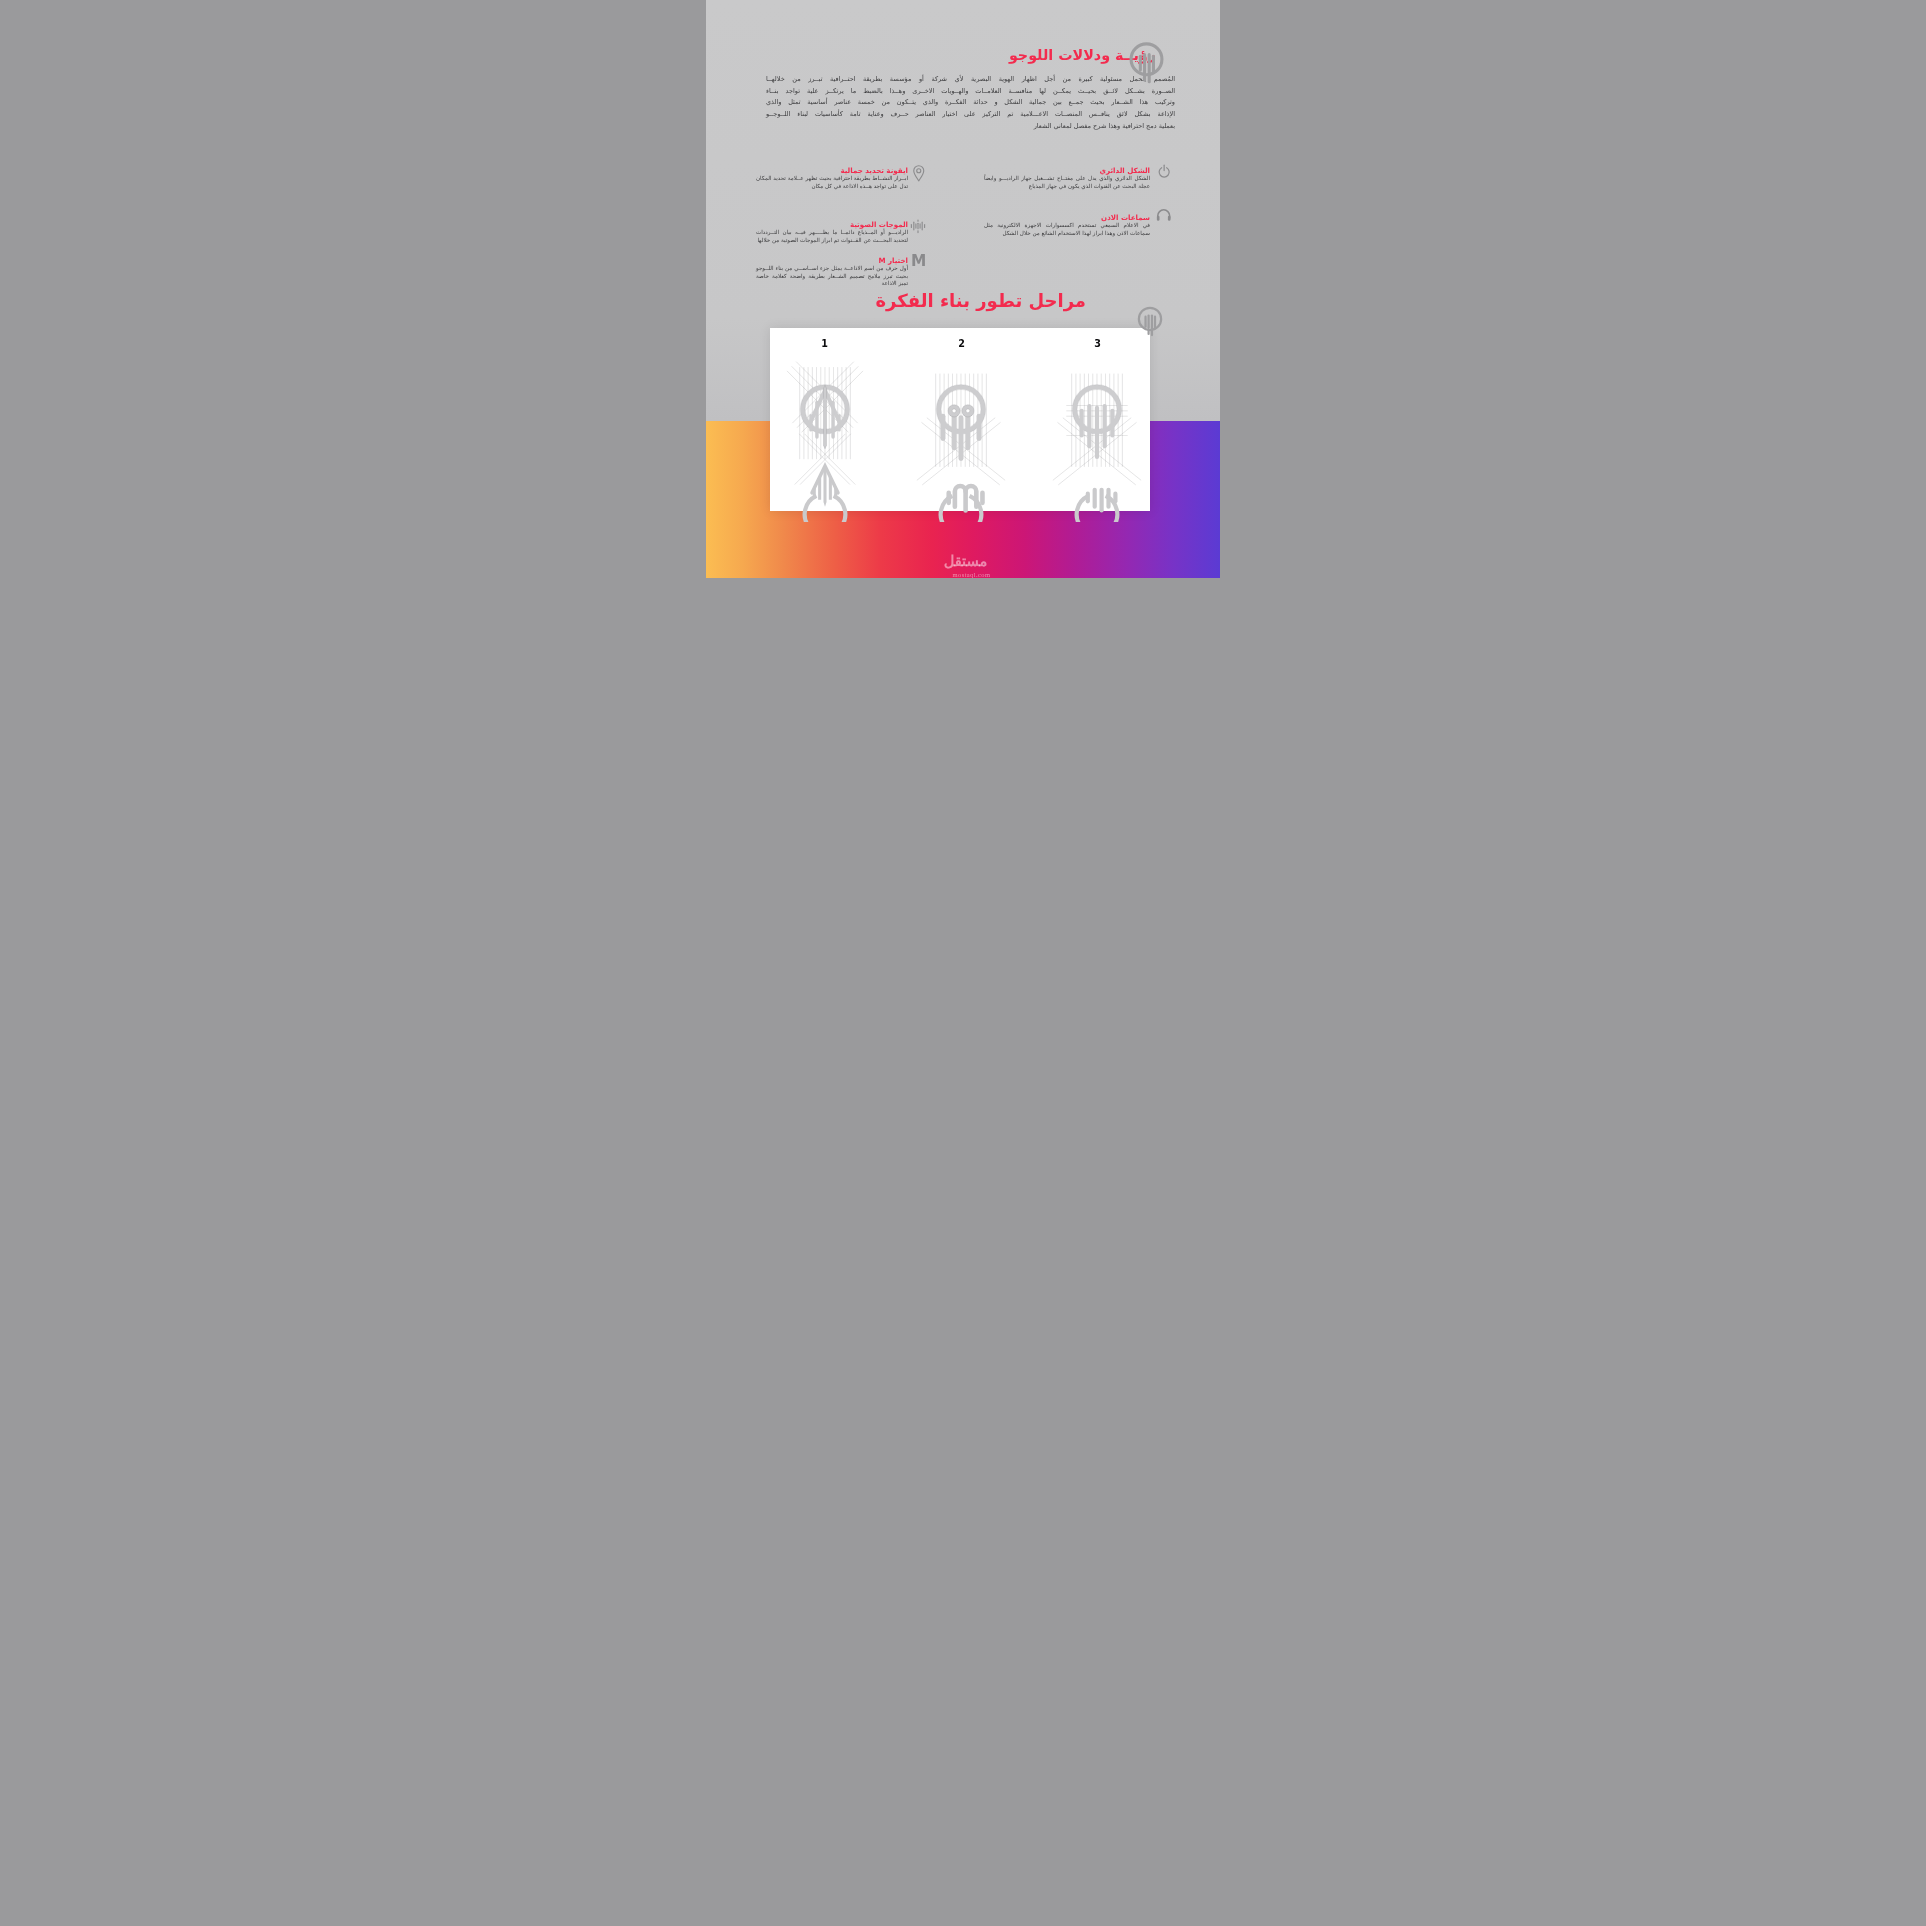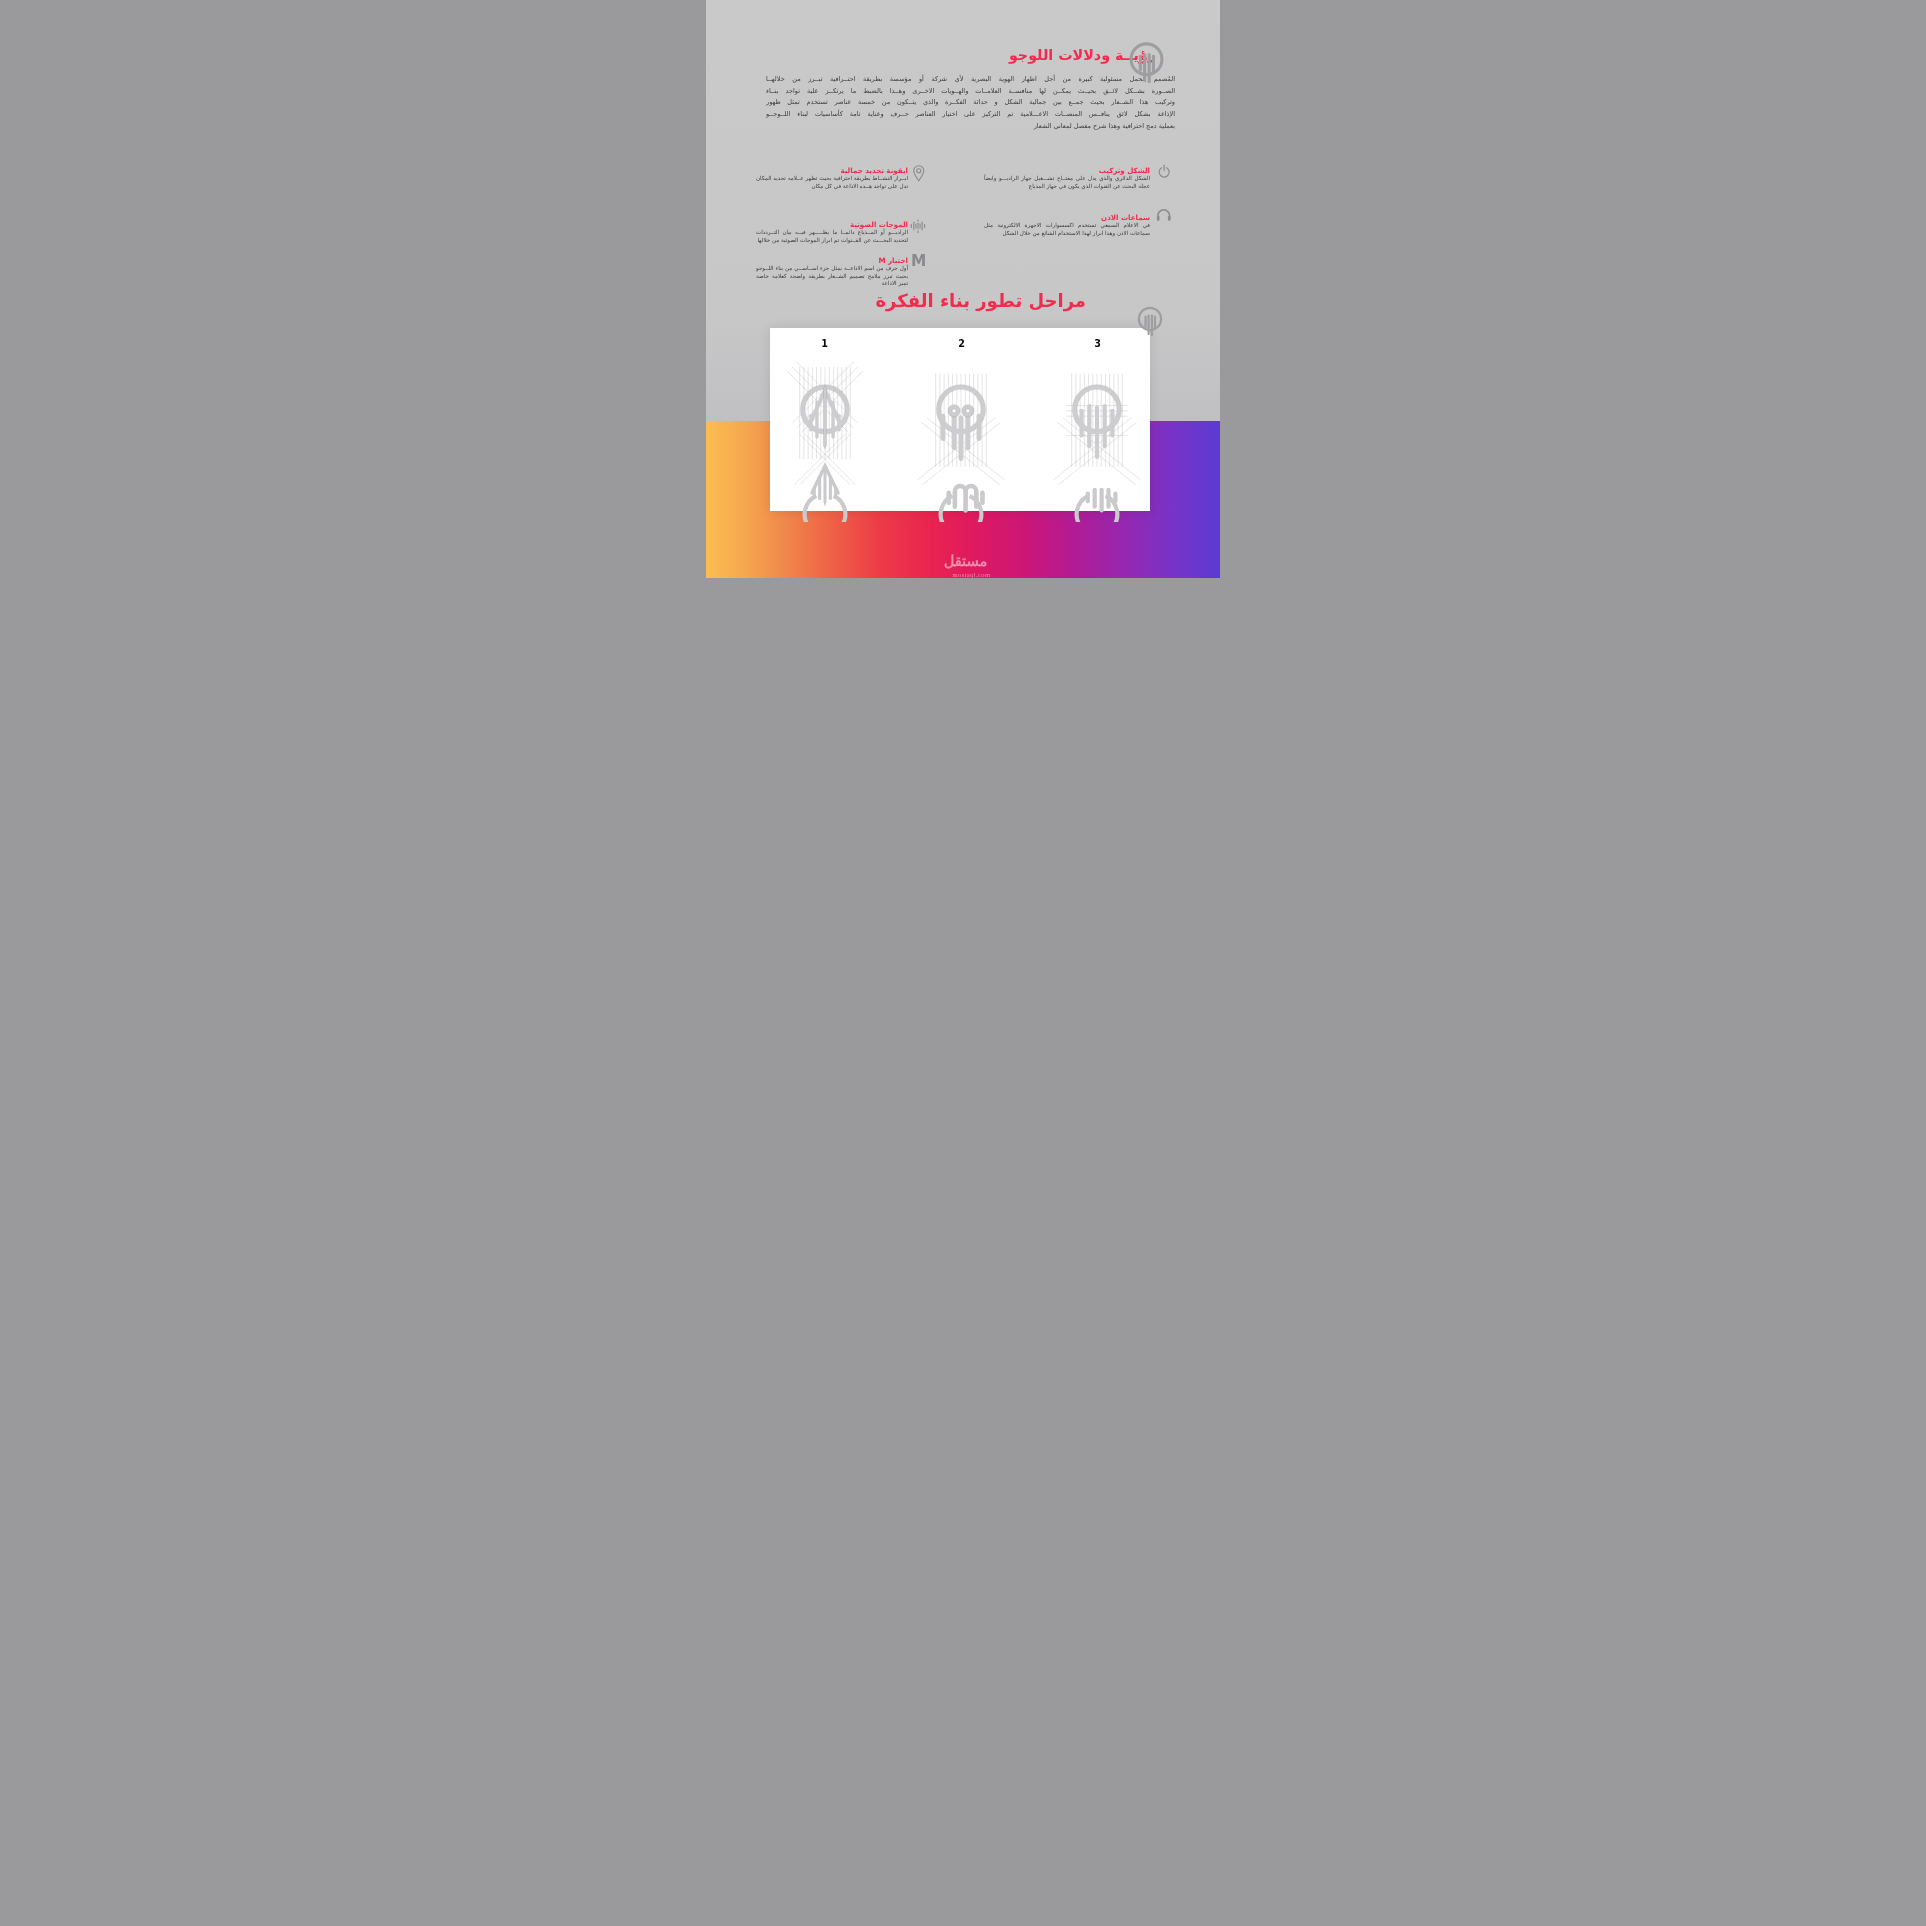--- a/index.html
+++ b/index.html
@@ -68,32 +68,32 @@
     <line class="bar" x1="45" y1="38" x2="45" y2="104"></line>
     <line class="bar" x1="57" y1="38" x2="57" y2="108"></line>
     <line class="bar" x1="68" y1="42" x2="68" y2="84"></line>
   </svg>
 
   <div class="abs rtl h1">رؤيــة ودلالات اللوجو</div>
 
   <div class="abs rtl para">
     <div class="para-line">المُصمم يتحمل مسئولية كبيرة من أجل اظهار الهوية البصرية لأي شركة أو مؤسسة بطريقة احتــرافية تبــرز من خلالهــا</div>
     <div class="para-line">الصــورة بشــكل لائــق بحيــث يمكــن لها منافســة العلامــات والهــويات الاخــرى وهــذا بالضبط ما يرتكــز علية تواجد بنــاء</div>
-    <div class="para-line">وتركيب هذا الشــعار بحيث جمــع بين جمالية الشكل و حداثة الفكــرة والذي يتــكون من خمسة عناصر تستخدم تمثل ظهور</div>
+    <div class="para-line">وتركيب هذا الشــعار بحيث جمــع بين جمالية الشكل و حداثة الفكــرة والذي يتــكون من خمسة عناصر أساسية تمثل والذي</div>
     <div class="para-line">الإذاعة بشكل لائق ينافــس المنصــات الاعـــلامية تم التركيز على اختيار العناصر حــرف وعناية تامة كأساسيات لبناء اللــوجــو</div>
     <div class="para-line last">بعملية دمج احترافية وهذا شرح مفصل لمعاني الشعار</div>
   </div>
 
   <div class="abs icon" style="left:451px;top:164px">
     <svg width="14.3" height="14.6" viewBox="0 0 40 40">
       <path class="istroke" stroke-width="3.4" d="M13,9.9 A14,14 0 1 0 27,9.9"></path>
       <line class="istroke" stroke-width="3.4" x1="20" y1="3" x2="20" y2="18"></line>
     </svg>
   </div>
-  <div class="abs rtl feat-title" style="right:70px;top:166px">الشكل وتركيب</div>
+  <div class="abs rtl feat-title" style="right:70px;top:166px">الشكل الدائري</div>
   <div class="abs rtl feat-body" style="right:70px;top:175px;width:166px">الشكل الدائري والذي يدل على مفتــاح تشـــغيل جهاز الراديـــو وايضاً عجلة البحث عن القنوات الذي يكون في جهاز المذياع</div>
 
   <div class="abs icon" style="left:450px;top:208px">
     <svg width="15.4" height="13.5" viewBox="0 0 44 38">
       <path class="istroke" stroke-width="4.4" d="M5,29 V22 a17,17 0 0 1 34,0 V29"></path>
       <rect class="ifill" x="2.5" y="22" width="7.5" height="14" rx="3.5"></rect>
       <rect class="ifill" x="34" y="22" width="7.5" height="14" rx="3.5"></rect>
     </svg>
   </div>
   <div class="abs rtl feat-title" style="right:70px;top:213px">سماعات الاذن</div>

